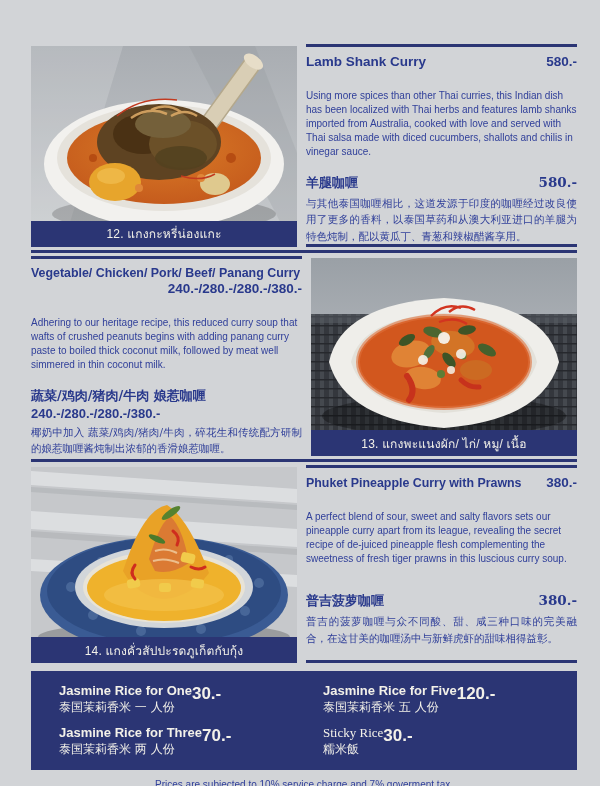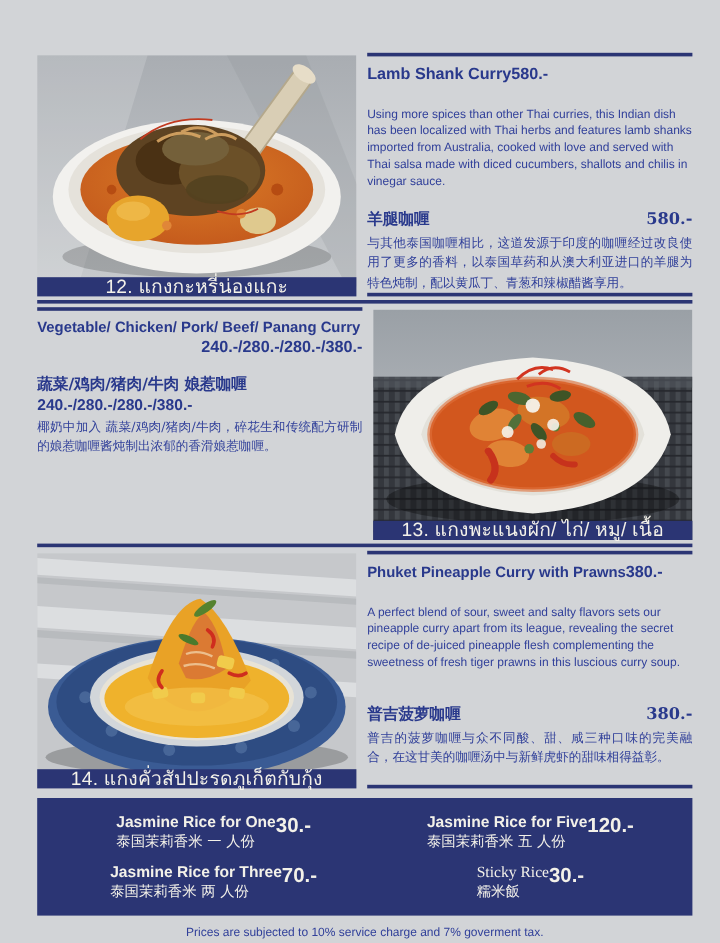--- a/index.html
+++ b/index.html
@@ -4,44 +4,44 @@
 <style>
   :root { --navy:#2b3574; --bg:#d2d4d7; --blue:#31409a; --head:#29398c; --white:#f3f1e9; }
   * { margin:0; padding:0; box-sizing:border-box; }
   body { background:#888; }
   .page { width:600px; height:786px; background:var(--bg); position:relative; overflow:hidden;
           font-family:"Liberation Sans", sans-serif; margin:0 auto; }
   .content { padding:44px 23px 0 31px; }
   .section { display:flex; gap:9px; align-items:stretch; }
   .photo { flex:0 0 266px; width:266px; position:relative; }
   .photo svg { display:block; }
-  .caption { position:absolute; left:0; right:0; bottom:0; height:16px; background:var(--navy);
+  .caption { position:absolute; left:0; right:0; bottom:0; height:26px; background:var(--navy);
              color:var(--white); display:flex; align-items:center; justify-content:center;
-             font-size:16px; letter-spacing:.2px; }
+             font-size:12px; letter-spacing:.2px; }
   .textcol { flex:1; padding-top:7px; }
   .bt { border-top:3px solid var(--navy); }
   .bb { border-bottom:3px solid var(--navy); }
-  .title-row { display:flex; align-items:baseline;
+  .title-row { display:flex; justify-content:space-between; align-items:baseline;
                color:var(--head); font-weight:700; font-size:13.5px; }
   .title-sm { font-size:12.4px; }
   .price { font-weight:700; color:var(--head); font-size:13.5px; white-space:nowrap; }
   .price-line { text-align:right; color:var(--head); font-weight:700; font-size:13.5px; margin-top:1px; }
   .desc { font-size:10px; color:var(--blue); line-height:1.4; margin-top:20px; }
   .zh { font-family:"DejaVu Serif","Liberation Serif",serif; }
   .zh-block { margin-top:15px; }
   .zh-title-row { display:flex; justify-content:space-between; align-items:baseline;
                   color:var(--head); font-weight:700; font-size:13px;gap:40px; }
   .zh-price-line { color:var(--head); font-weight:700; font-size:13px; margin-top:1px;
                    font-family:"Liberation Sans",sans-serif; }
   .zh-desc { font-size:10.5px; color:var(--blue); line-height:1.55; text-align:justify; margin-top:3px; }
   .rule { height:3px; background:var(--navy); }
   .sep { margin:3px 0 3px 0; }
   .rice { margin-top:8px; background:var(--navy); padding:13px 16px 12px 28px;
           display:grid; grid-template-columns:1fr 1fr; column-gap:26px; row-gap:11px; }
-  .rice-item { display:flex; justify-content:center; color:var(--white); }
+  .rice-item { display:flex; justify-content:flex-start; color:var(--white); }
   .rice-en { font-size:13px; font-weight:700; line-height:1.15; }
   .rice-zh { font-size:12px; line-height:1.35; }
   .rice-price { font-size:17px; font-weight:700; }
   .serif-item .rice-en { font-family:"Liberation Serif",serif; font-weight:400; }
   .foot-note { text-align:center; font-size:10px; color:var(--blue); margin-top:9px; }
   .brand-row { display:flex; justify-content:space-between; padding:5px 25px 0 28px;
                color:var(--navy); font-size:12.5px; }
   .brand { letter-spacing:4px; }
   .pageno { letter-spacing:3px; }
 </style>
@@ -110,20 +110,21 @@
     </div>
 
     <div class="rule sep"></div>
 
     <div class="section">
       <div class="textcol bt">
         <div class="title-row title-sm">
           <span>Vegetable/ Chicken/ Pork/ Beef/ Panang Curry</span>
         </div>
         <div class="price-line">240.-/280.-/280.-/380.-</div>
+        <div class="desc">Adhering to our heritage recipe, this reduced curry soup that wafts of crushed peanuts begins with adding panang curry paste to boiled thick coconut milk, followed by meat well simmered in thin coconut milk.</div>
         <div class="zh-block">
           <div class="zh-title-row zh">
             <span>蔬菜/鸡肉/猪肉/牛肉 娘惹咖喱</span>
           </div>
           <div class="zh-price-line">240.-/280.-/280.-/380.-</div>
           <div class="desc zh zh-desc">椰奶中加入 蔬菜/鸡肉/猪肉/牛肉，碎花生和传统配方研制的娘惹咖喱酱炖制出浓郁的香滑娘惹咖喱。</div>
         </div>
       </div>
       <div class="photo" style="margin-top:2px;">
         <svg viewBox="0 0 266 192" width="266" height="192">

